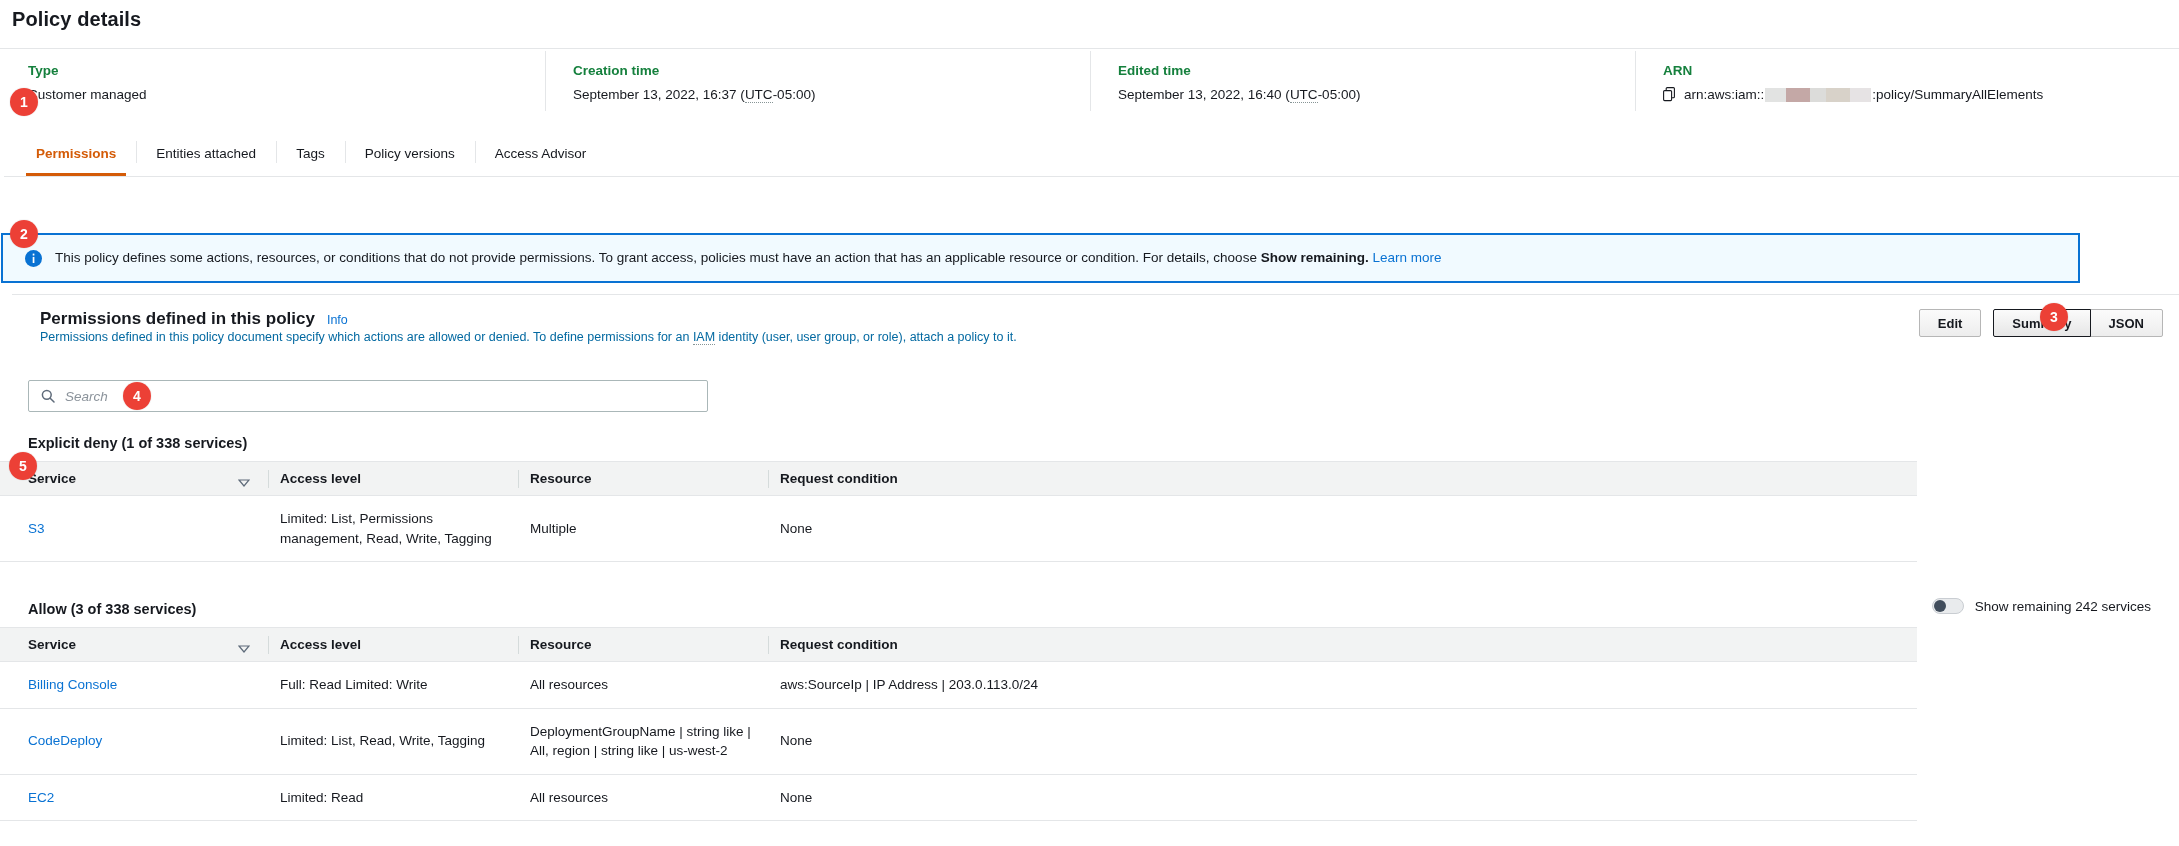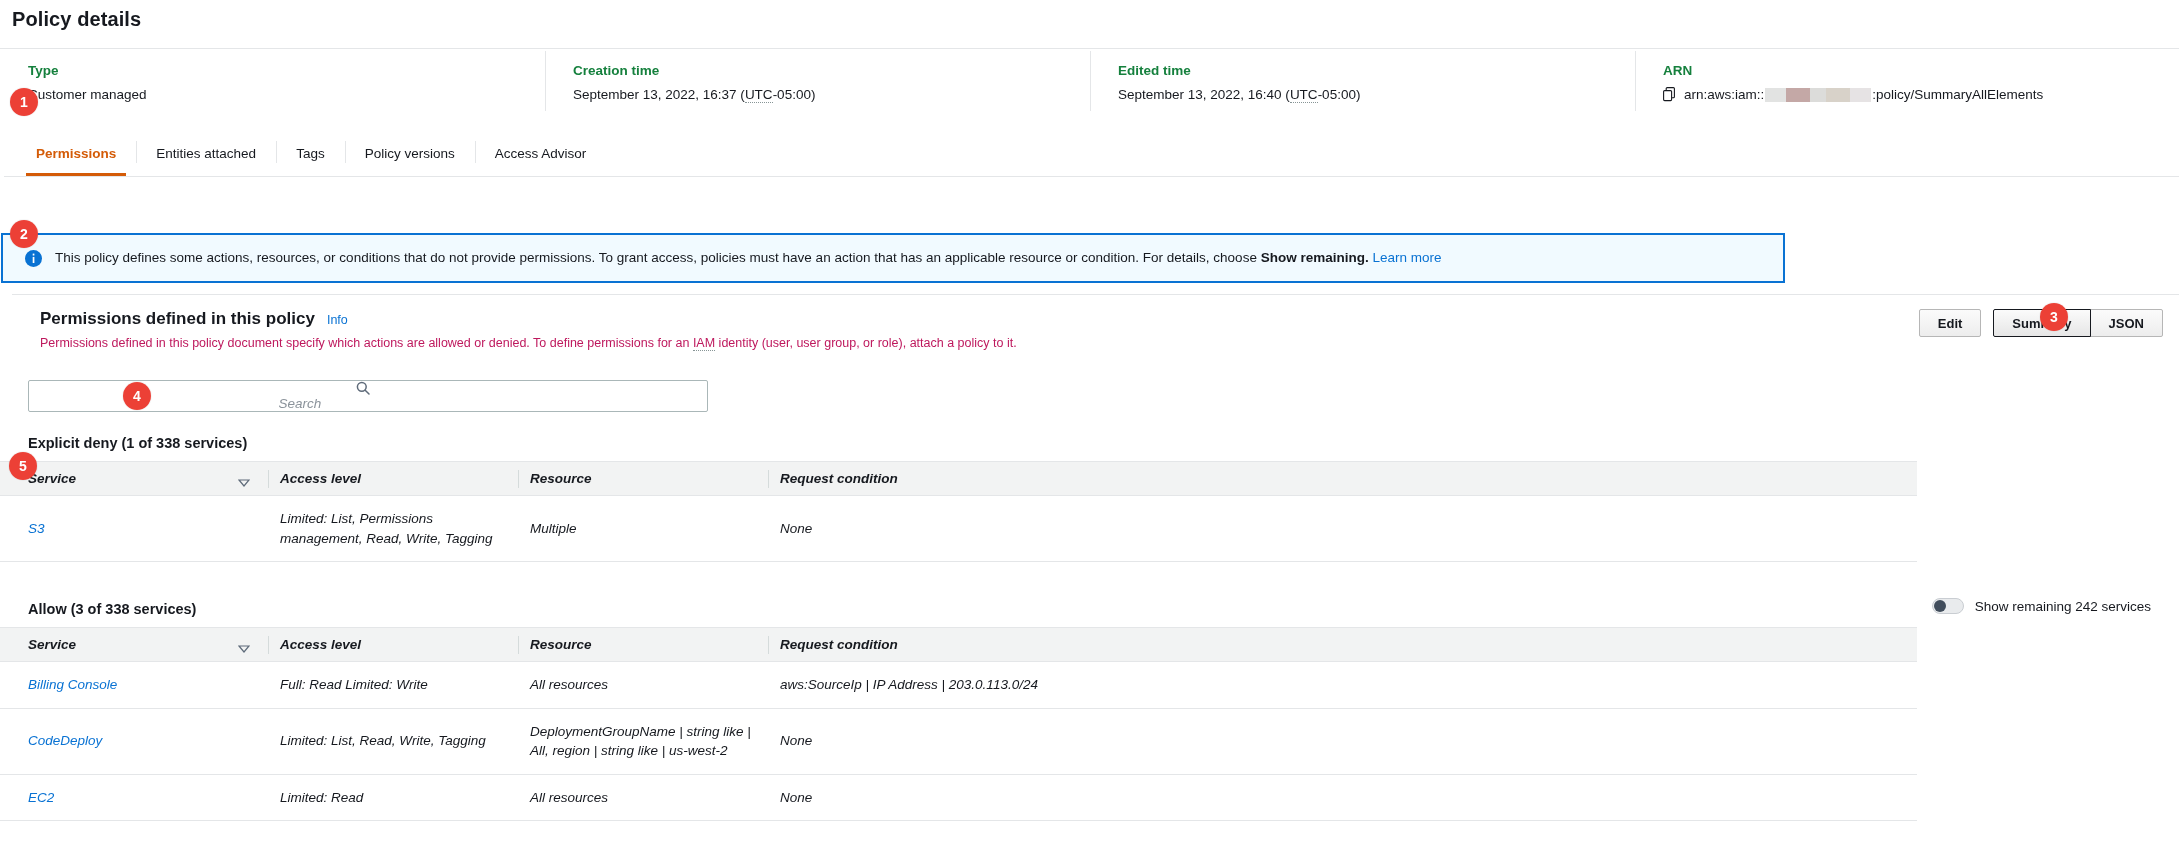--- a/index.html
+++ b/index.html
@@ -65,39 +65,39 @@
     content: ""; position: absolute; left: 0; top: 11px; width: 1px; height: 22px; background: #e4e6e8;
   }
   .tab.active { color: #d45b07; font-weight: bold; }
   .tab.active::after {
     content: ""; position: absolute; left: 10px; right: 10px; bottom: -1px; height: 4px;
     background: #d45b07;
   }
 
   
   .banner {
-    position: absolute; left: 1px; top: 233px; width: 1784px; height: 50px;
+    position: absolute; left: 1px; top: 233px; width: 2079px; height: 50px;
     background: #f1faff; border: 2px solid #0972d3;
     display: flex; align-items: center; padding-left: 22px;
   }
   .banner-icon { flex: none; width: 17px; height: 17px; margin-right: 13px; }
   .banner-text { font-size: 13.5px; color: #16191f; line-height: 1.3; }
   .banner-text b { font-weight: bold; }
   .link { color: #0972d3; text-decoration: none; cursor: pointer; }
 
   
   .perm-section { position: absolute; left: 12px; top: 294px; width: 2179px; }
   .section-rule {
     position: absolute; left: 0; top: 0; width: 2179px; height: 1px; background: #e4e6e8;
   }
   .perm-head { position: relative; padding: 15px 28px 0 28px; }
   .perm-title-row { display: flex; align-items: baseline; gap: 12px; }
   .perm-title { font-size: 17px; font-weight: bold; color: #16191f; }
   .info-link { font-size: 12.5px; color: #0972d3; cursor: pointer; }
-  .perm-desc { margin-top: 6px; font-size: 12.5px; color: #be185d; line-height: 1.35; }
+  .perm-desc { font-size: 12.5px; color: #0369a1; line-height: 1.35; }
 
   .btn-group { position: absolute; right: 28px; top: 15px; display: flex; align-items: center; gap: 12px; }
   .btn {
     height: 28px; padding: 0 18px; display: flex; align-items: center; justify-content: center;
     font-size: 13px; font-weight: bold; color: #16191f; cursor: pointer;
     background: linear-gradient(180deg, #fbfbfb 0%, #ededed 100%);
     border: 1px solid #b6b6b6; border-radius: 2px;
   }
   .seg { display: flex; }
   .seg .btn { border-radius: 0; margin-left: -1px; }
@@ -105,21 +105,21 @@
   .seg .btn:last-child { border-radius: 0 2px 2px 0; }
   .seg .btn.selected {
     border-color: #16191f; background: linear-gradient(180deg,#fbfbfb 0%, #e6e6e6 100%);
     z-index: 2;
   }
 
   
   .search-wrap { position: absolute; left: 28px; top: 380px; width: 680px; height: 32px; }
   .search-box {
     width: 100%; height: 100%; border: 1px solid #aab7b8; border-radius: 2px;
-    background: #ffffff; display: flex; align-items: center; padding: 0 12px; flex-direction: column;
+    background: #ffffff; display: flex; align-items: center; padding: 0 12px;
   }
   .search-icon { flex: none; width: 14px; height: 14px; margin-right: 10px; }
   .search-input {
     flex: 1; border: none; outline: none; font-size: 13.5px; font-style: italic;
     color: #16191f; font-family: "Liberation Sans", sans-serif; background: transparent;
   }
   .search-input::placeholder { color: #8b939b; font-style: italic; opacity: 1; }
 
   
   .group-head {
@@ -131,21 +131,21 @@
   .toggle {
     width: 32px; height: 16px; border-radius: 8px; background: #e9ebed;
     border: 1px solid #c9cdd2; position: relative; flex: none;
   }
   .toggle .knob {
     position: absolute; left: 1px; top: 1px; width: 12px; height: 12px; border-radius: 50%;
     background: #414d5c;
   }
   .toggle-label { font-size: 13.5px; color: #16191f; white-space: nowrap; }
 
-  table.tbl { width: 1917px; border-collapse: collapse; table-layout: fixed; font-style: italic; }
+  table.tbl { width: 1917px; border-collapse: collapse; table-layout: fixed; }
   table.tbl thead th {
     background: #f2f3f3; border-top: 1px solid #e4e6e8; border-bottom: 1px solid #e4e6e8;
     text-align: left; font-size: 13.5px; font-weight: bold; color: #16191f;
     height: 34px; padding: 0 0 0 12px; vertical-align: middle; position: relative;
   }
   table.tbl thead th + th::before {
     content: ""; position: absolute; left: 0; top: 8px; width: 1px; height: 18px; background: #d5dbdb;
   }
   .th-inner { display: flex; align-items: center; }
   .sort-caret { margin-left: auto; margin-right: 18px; width: 12px; height: 8px; flex: none; }

